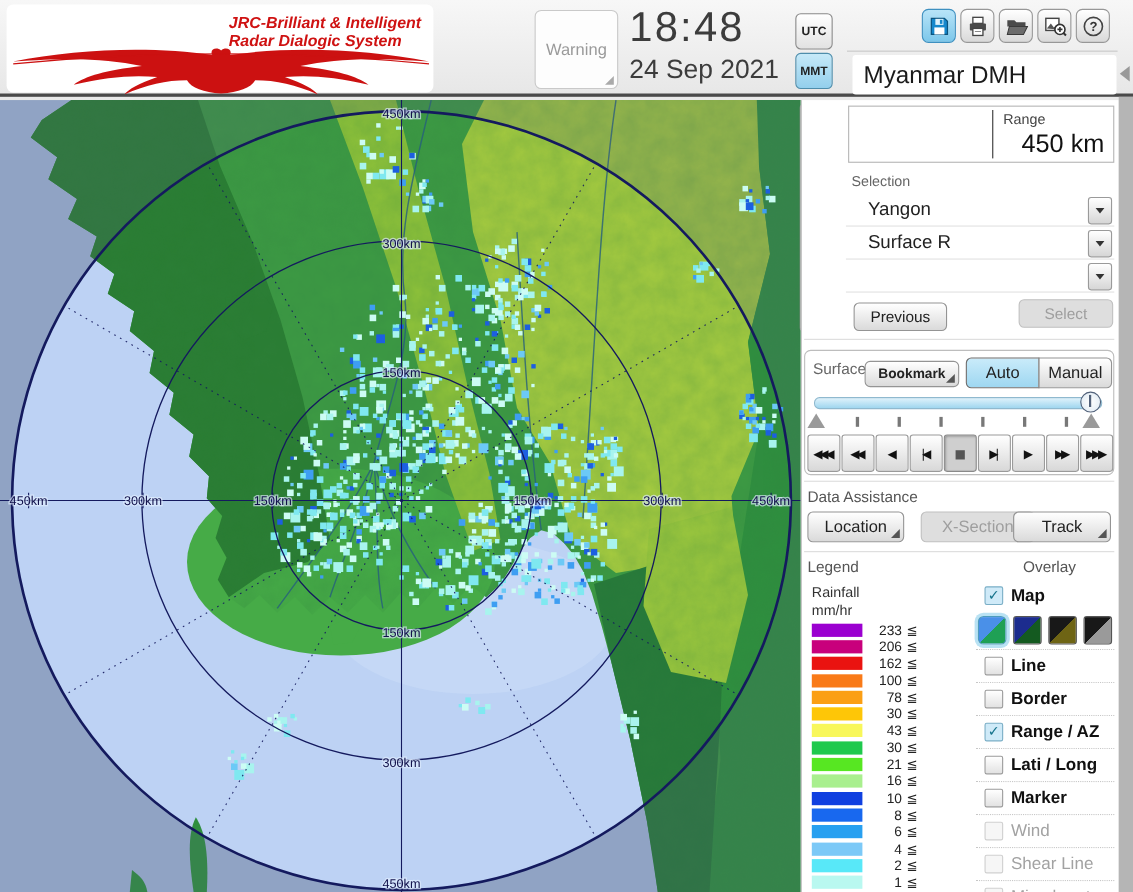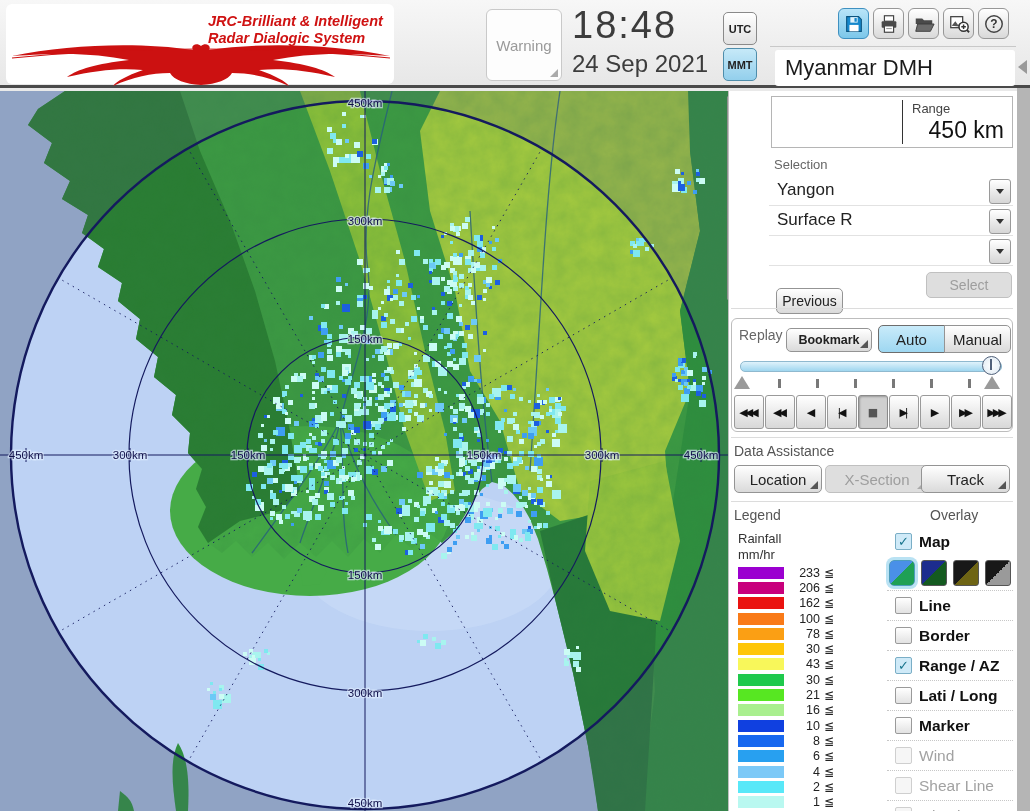--- a/index.html
+++ b/index.html
@@ -54,29 +54,29 @@
   #gray-strip{position:absolute;left:1017px;top:88px;width:13px;height:723px;background:#b5b5b5;}
   .sep{position:absolute;left:2px;width:282px;height:1px;background:#dcdcdc;}
 
   #range-box{position:absolute;left:42px;top:5px;width:242px;height:52px;border:1px solid #b5b5b5;box-sizing:border-box;}
   #range-div{position:absolute;left:130px;top:3px;width:1px;height:44px;background:#333;}
   #range-label{position:absolute;left:140px;top:4px;font-size:13px;color:#444;}
   #range-value{position:absolute;right:8px;top:20px;font-size:23px;color:#111;}
 
   #sel-label{position:absolute;left:45px;top:66px;font-size:13px;color:#666;}
   .dd-row{position:absolute;left:40px;width:244px;height:29px;border-bottom:1px solid #e2e2e2;}
-  .dd-text{position:absolute;left:8px;top:4px;font-size:17px;color:#222;}
+  .dd-text{position:absolute;left:20px;top:4px;font-size:17px;color:#222;}
   .dd-btn{position:absolute;right:2px;top:3px;width:20px;height:23px;background:linear-gradient(#fff,#d6d6d6);
           border:1px solid #9a9a9a;border-radius:3px;display:flex;align-items:center;justify-content:center;}
   .caret{width:0;height:0;border-left:4px solid transparent;border-right:4px solid transparent;border-top:5px solid #333;}
 
   .btn{background:linear-gradient(#ffffff,#dadada);border:1px solid #949494;border-radius:5px;
        font-size:14px;color:#222;display:flex;align-items:center;justify-content:center;box-sizing:border-box;position:absolute;}
   .btn.disabled{background:#dedede;color:#9e9e9e;border-color:#c0c0c0;}
-  #prev-btn{left:47px;top:197px;width:67px;height:26px;}
+  #prev-btn{left:47px;top:184px;width:85px;height:26px;}
   #select-btn{left:197px;top:181px;width:86px;height:26px;}
 
   #replay-box{position:absolute;left:2px;top:227px;width:282px;height:114px;border:1px solid #bdbdbd;border-radius:6px;box-sizing:border-box;}
   #replay-label{position:absolute;left:7px;top:8px;font-size:14px;color:#666;}
   #bookmark-btn{left:54px;top:9px;width:86px;height:24px;font-size:12.5px;font-weight:bold;}
   #auto-btn{left:146px;top:6px;width:67px;height:28px;background:linear-gradient(#c9ebfa,#9ed7f1);
             border:1.5px solid #6d6d6d;font-size:15px;border-radius:5px 0 0 5px;}
   #manual-btn{left:212px;top:6px;width:67px;height:28px;font-size:15px;border-radius:0 5px 5px 0;}
   #slider-track{position:absolute;left:8px;top:42px;width:262px;height:11px;border:1px solid #8fb9cf;border-radius:5px;
                 background:linear-gradient(#dff2fb,#9fd6ef);box-sizing:border-box;}
@@ -86,21 +86,21 @@
   .end-tri{position:absolute;top:57px;width:0;height:0;border-left:8px solid transparent;border-right:8px solid transparent;border-bottom:13px solid #9a9a9a;}
   .tickmark{position:absolute;top:60px;width:3px;height:9px;background:#787878;}
   #playback{position:absolute;left:2px;top:76px;width:278px;height:34px;display:flex;gap:1px;}
   .pb-btn{flex:1;height:34px;background:linear-gradient(#ffffff,#d8d8d8);border:1px solid #9a9a9a;border-radius:3px;
           display:flex;align-items:center;justify-content:center;font-family:"DejaVu Sans",sans-serif;
           font-size:11px;color:#111;letter-spacing:-3px;padding-right:3px;box-sizing:border-box;}
   .pb-btn.pressed{background:#cfcfcf;border-color:#8a8a8a;box-shadow:inset 1px 1px 2px rgba(0,0,0,.25);color:#555;}
 
   #da-label{position:absolute;left:5px;top:352px;font-size:14px;color:#555;}
   #da-row .btn{top:374px;height:28px;font-size:15px;}
-  #da-loc{left:5px;width:88px;} #da-xsec{left:96px;width:104px;} #da-track{left:192px;width:89px;}
+  #da-loc{left:5px;width:88px;} #da-xsec{left:108px;width:104px;} #da-track{left:192px;width:89px;}
 
   #legend-title{position:absolute;left:5px;top:416px;font-size:14px;color:#555;}
   #legend-qty{position:absolute;left:9px;top:440px;font-size:13px;color:#333;}
   #legend-unit{position:absolute;left:9px;top:456px;font-size:13px;color:#333;}
   #legend-rows{position:absolute;left:9px;top:474px;width:130px;}
   .lg-row{height:15.3px;display:flex;align-items:center;}
   .lg-swatch{width:46px;height:12px;}
   .lg-val{width:36px;text-align:right;font-size:12.5px;color:#222;}
   .lte{font-family:"DejaVu Sans",sans-serif;font-size:12px;color:#222;margin-left:4px;}
 
@@ -1384,21 +1384,21 @@
           </span>
         </div>
       </div>
 
     <div id="prev-btn" class="btn">Previous</div>
     <div id="select-btn" class="btn disabled">Select</div>
 
     <div class="sep" style="top:217px"></div>
 
     <div id="replay-box">
-      <div id="replay-label">Replay</div>
+      <div id="replay-label">Surface</div>
       <div id="bookmark-btn" class="btn">
         <span>Bookmark</span>
         <span class="grip"></span>
       </div>
       <div id="auto-btn" class="btn">Auto</div>
       <div id="manual-btn" class="btn">Manual</div>
 
       <div id="slider-track"></div>
       <div id="slider-handle"></div>
       <div class="end-tri" style="left:2px"></div>

